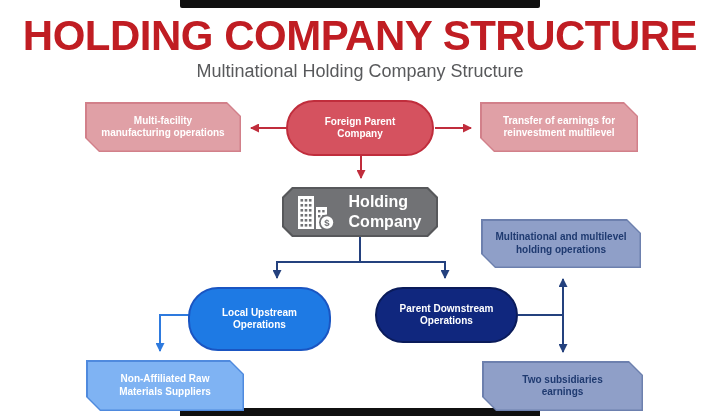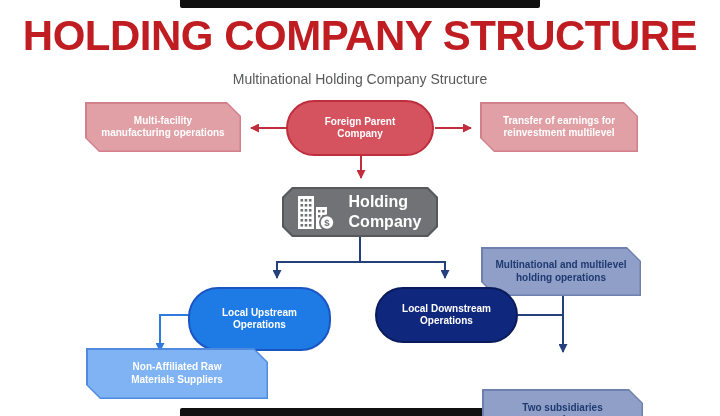--- a/index.html
+++ b/index.html
@@ -10,21 +10,21 @@
   }
   .bar { position:absolute; left:180px; width:360px; height:8px; background:#101010; }
   .bar.top { top:0; border-radius:0 0 2px 2px; }
   .bar.bottom { top:408px; border-radius:2px 2px 0 0; }
 
   .header { position:absolute; top:13px; left:0; width:720px; text-align:center; }
   .title {
     font-size:42px; font-weight:bold; letter-spacing:-0.5px;
     color:var(--title_red); line-height:1.1;
   }
-  .subtitle { font-size:14px; color:var(--subtitle_gray); margin-top:12px; }
+  .subtitle { font-size:18px; color:var(--subtitle_gray); margin-top:2px; }
 
   .node {
     position:absolute; display:flex; align-items:center; justify-content:center;
     text-align:center; z-index:2;
   }
   .label {
     white-space:pre-line; font-weight:bold; font-size:10px; line-height:1.25;
     color:#ffffff; width:100%; padding:0 4px;
   }
 
@@ -36,21 +36,21 @@
 
   
   .snip { clip-path:polygon(0 0, calc(100% - 14px) 0, 100% 14px, 100% 100%, 14px 100%, 0 calc(100% - 14px)); }
   .snip .inner {
     position:absolute; inset:1.5px;
     clip-path:polygon(0 0, calc(100% - 13px) 0, 100% 13px, 100% 100%, 13px 100%, 0 calc(100% - 13px));
     display:flex; align-items:center; justify-content:center;
   }
   .n-pink  { background:var(--pink_border); }
   .n-pink .inner { background:var(--pink_fill); }
-  .n-peri  { background:var(--peri_border);margin-top:28px; }
+  .n-peri  { background:var(--peri_border); }
   .n-peri .inner { background:var(--peri_fill); }
   .n-peri .label { color:var(--peri_text); }
   .n-lblue { background:var(--lightblue_border); }
   .n-lblue .inner { background:var(--lightblue_fill); }
 
   
   .oct { clip-path:polygon(10px 0, calc(100% - 10px) 0, 100% 10px, 100% calc(100% - 10px), calc(100% - 10px) 100%, 10px 100%, 0 calc(100% - 10px), 0 10px); background:var(--gray_border); }
   .oct .inner {
     position:absolute; inset:2px;
     clip-path:polygon(9px 0, calc(100% - 9px) 0, 100% 9px, 100% calc(100% - 9px), calc(100% - 9px) 100%, 9px 100%, 0 calc(100% - 9px), 0 9px);
@@ -61,21 +61,21 @@
   .hc-icon { width:42px; height:36px; flex:0 0 auto; }
 
   
   #n-multifacility { left:85px;  top:102px; width:156px; height:50px; }
   #n-parent        { left:286px; top:100px; width:148px; height:56px; }
   #n-transfer      { left:480px; top:102px; width:158px; height:50px; }
   #n-holding       { left:282px; top:187px; width:156px; height:50px; }
   #n-multinational { left:481px; top:219px; width:160px; height:49px; }
   #n-upstream      { left:188px; top:287px; width:143px; height:64px; }
   #n-downstream    { left:375px; top:287px; width:143px; height:56px; }
-  #n-nonaffiliated { left:86px;  top:348px; width:182px; height:51px; }
+  #n-nonaffiliated { left:86px;  top:360px; width:158px; height:51px; }
   #n-subsidiaries  { left:482px; top:361px; width:161px; height:50px; }
 
   #connectors { position:absolute; left:0; top:0; z-index:1; }
 </style>
 </head>
 <body>
 
 <div class="bar top"></div>
 <div class="bar bottom"></div>
 
@@ -180,21 +180,21 @@
 holding operations</span>
     </div>
 </div>
 
 <div class="node stadium n-upstream" id="n-upstream">
   <span class="label">Local Upstream
 Operations</span>
 </div>
 
 <div class="node stadium n-downstream" id="n-downstream">
-  <span class="label">Local Downstream
+  <span class="label">Parent Downstream
 Operations</span>
 </div>
 
 <div class="node snip n-lblue" id="n-nonaffiliated">
   <div class="inner">
       <span class="label">Non-Affiliated Raw
 Materials Suppliers</span>
     </div>
 </div>
 

